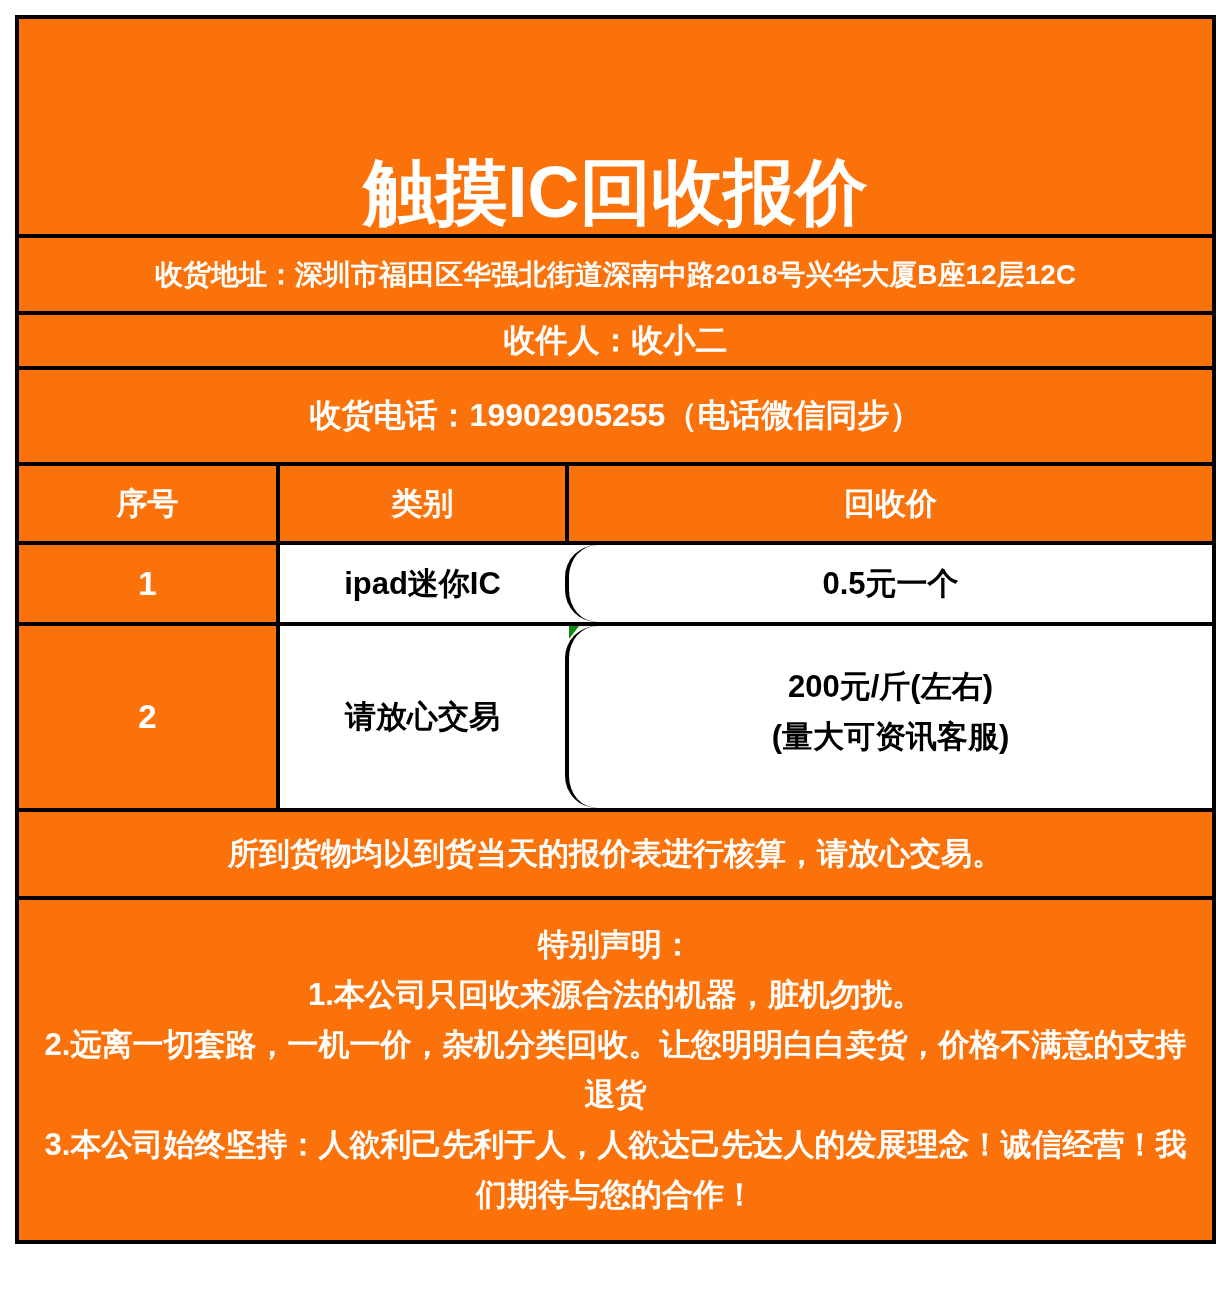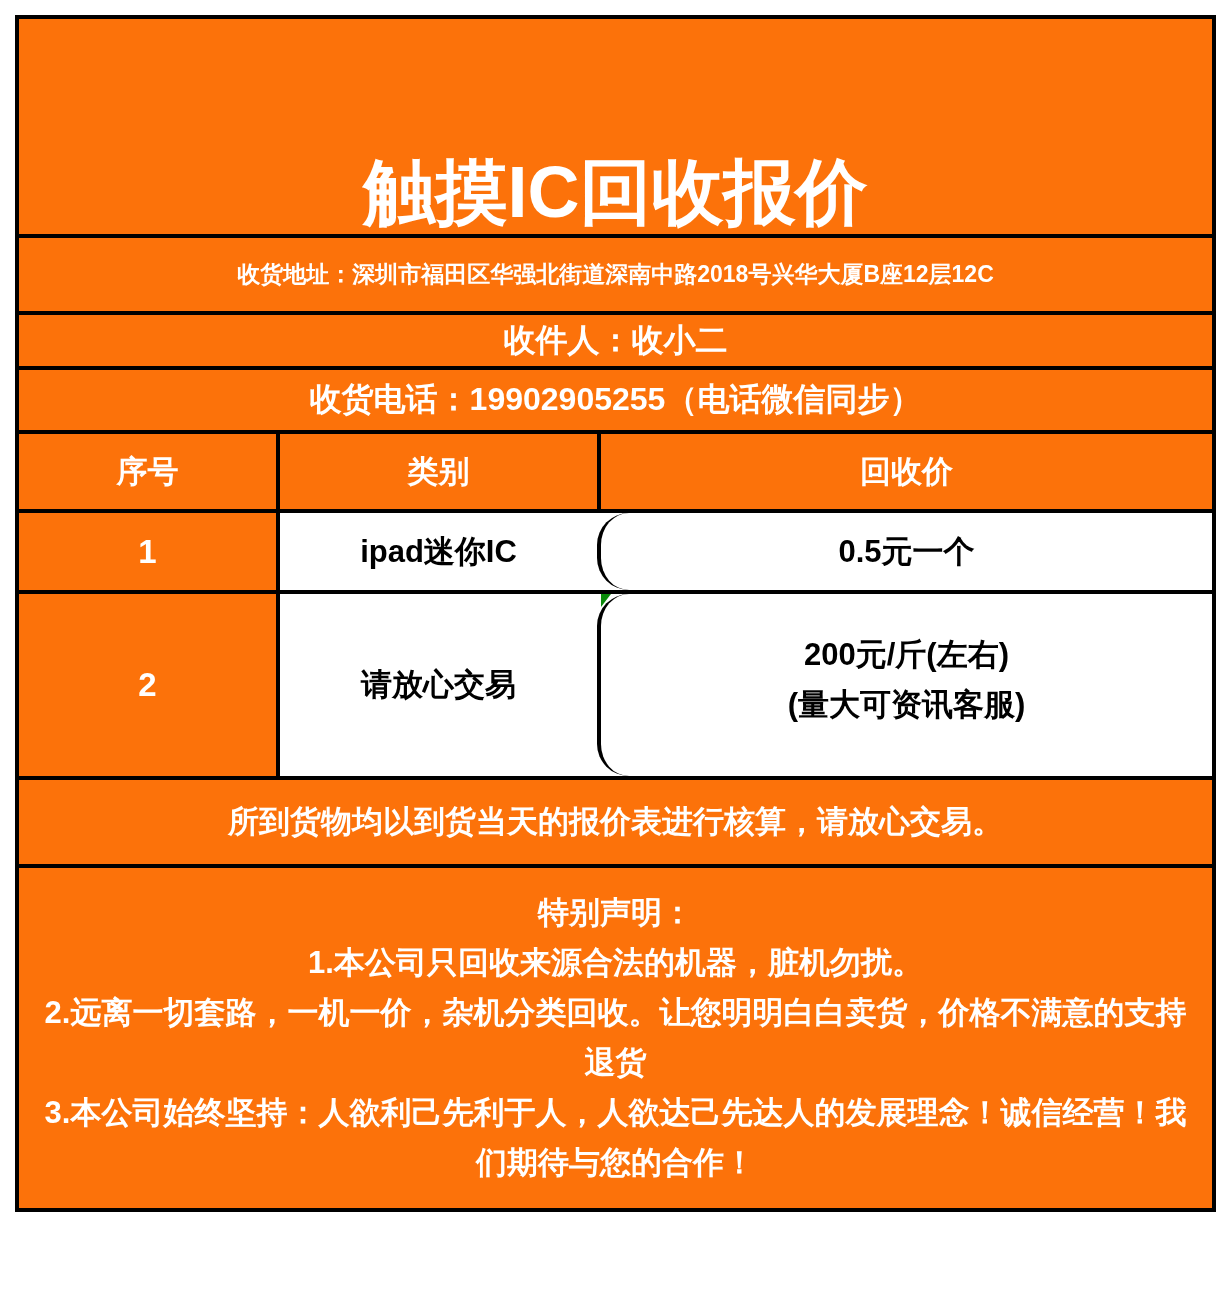--- a/index.html
+++ b/index.html
@@ -26,44 +26,44 @@
     border-bottom: 4px solid var(--grid, #000000);
     text-align: center;
   }
   .title-band {
     height: 219px;
     align-items: flex-end;
     padding-bottom: 2px;
     font-size: 72px;
     line-height: 1.1;
   }
-  .address-band   { height: 77px; font-size: 23px; }
+  .address-band   { height: 77px; font-size: 28px; }
   .recipient-band { height: 55px; font-size: 32px; }
-  .phone-band     { height: 64px; font-size: 32px; }
+  .phone-band     { height: 96px; font-size: 32px; }
 
   .thead {
     display: flex;
     height: 79px;
     border-bottom: 4px solid var(--grid, #000000);
   }
   .th {
     background: var(--accent, #FC720A);
     color: var(--band-text, #FFFFFF);
     display: flex; align-items: center; justify-content: center;
     font-size: 31px;
   }
   .trow {
     display: flex;
     background: #fff;
     border-bottom: 4px solid var(--grid, #000000);
   }
   .row1 { height: 81px; }
   .row2 { height: 186px; }
   .no-col    { width: 257px; }
-  .cat-col   { width: 321px; border-left: 4px solid var(--grid, #000000); }
+  .cat-col   { width: 289px; border-left: 4px solid var(--grid, #000000); }
   .price-col { flex: 1;      border-left: 4px solid var(--grid, #000000); }
   .td {
     display: flex; align-items: center; justify-content: center;
     color: var(--cell-text, #000000);
     font-size: 31px;
     text-align: center;
   }
   .no-cell {
     background: var(--accent, #FC720A);
     color: var(--band-text, #FFFFFF);

